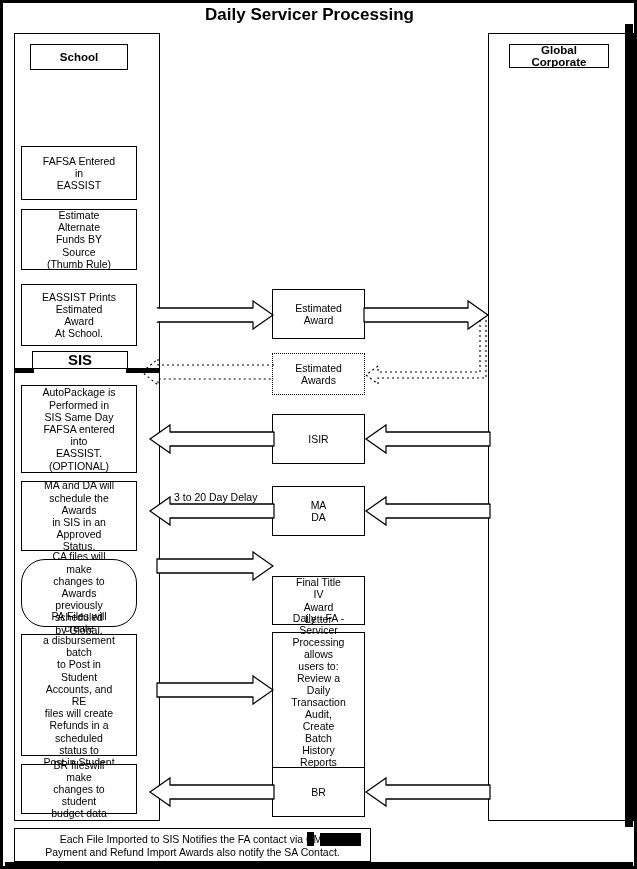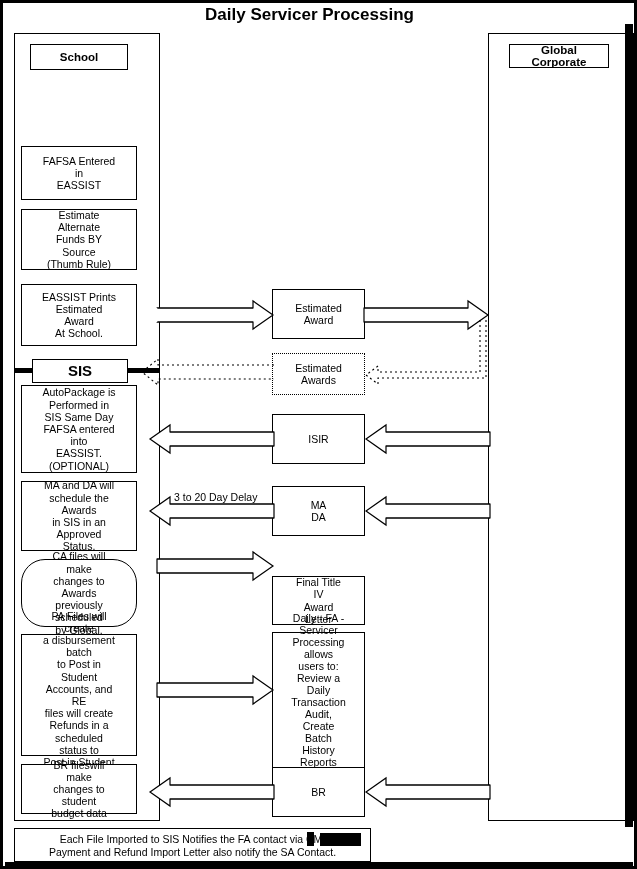--- a/index.html
+++ b/index.html
@@ -129,21 +129,21 @@
 Funds BY Source
 (Thumb Rule)</div>
 
   <div class="box" style="left:21px;top:284px;width:116px;height:62px;white-space:pre-line;">EASSIST Prints
 Estimated Award
 At School.</div>
 
   <div class="thickrule" style="left:14px;top:368px;width:20px;height:5px;"></div>
   <div class="thickrule" style="left:126px;top:368px;width:34px;height:5px;"></div>
 
-  <div class="box sis" style="left:32px;top:351px;width:96px;height:24px;margin-top:8px;">SIS</div>
+  <div class="box sis" style="left:32px;top:351px;width:96px;height:18px;">SIS</div>
 
   <div class="box" style="left:21px;top:481px;width:116px;height:70px;white-space:pre-line;">MA and  DA will
 schedule the Awards
 in SIS in an
  Approved Status.</div>
 
   <div class="box" style="left:21px;top:385px;width:116px;height:88px;white-space:pre-line;">AutoPackage is
 Performed in
 SIS Same Day
 FAFSA entered into
@@ -293,21 +293,21 @@
   <div class="arrow" style="left:148px;top:777px;width:126px;height:30px;">
     <svg width="126" height="30" viewBox="0 0 126 30">
       <path d="M126,8 L22,8 L22,1 L2,15 L22,29 L22,22 L126,22 Z" fill="#ffffff" stroke="#000000" stroke-width="1.2"></path>
       <line x1="22" y1="8" x2="126" y2="8" stroke="#000000" stroke-width="1.2"></line>
       <line x1="22" y1="22" x2="126" y2="22" stroke="#000000" stroke-width="1.2"></line>
     </svg>
   </div>
 
   <div class="footer" style="left:14px;top:828px;width:357px;height:34px;">
     <div>Each File Imported to SIS Notifies the FA contact via CM.</div>
-    <div>Payment and Refund Import Letter also notify the SA Contact.</div>
+    <div>Payment and Refund Import Awards also notify the SA Contact.</div>
   </div>
 
   <div class="redaction" style="left:307px;top:832px;width:7px;height:14px;"></div>
   <div class="redaction" style="left:320px;top:833px;width:41px;height:13px;"></div>
 
   <div class="bottom-bar" style="left:5px;top:862px;width:628px;height:5px;"></div>
 
 </div>
 
 </body></html>

